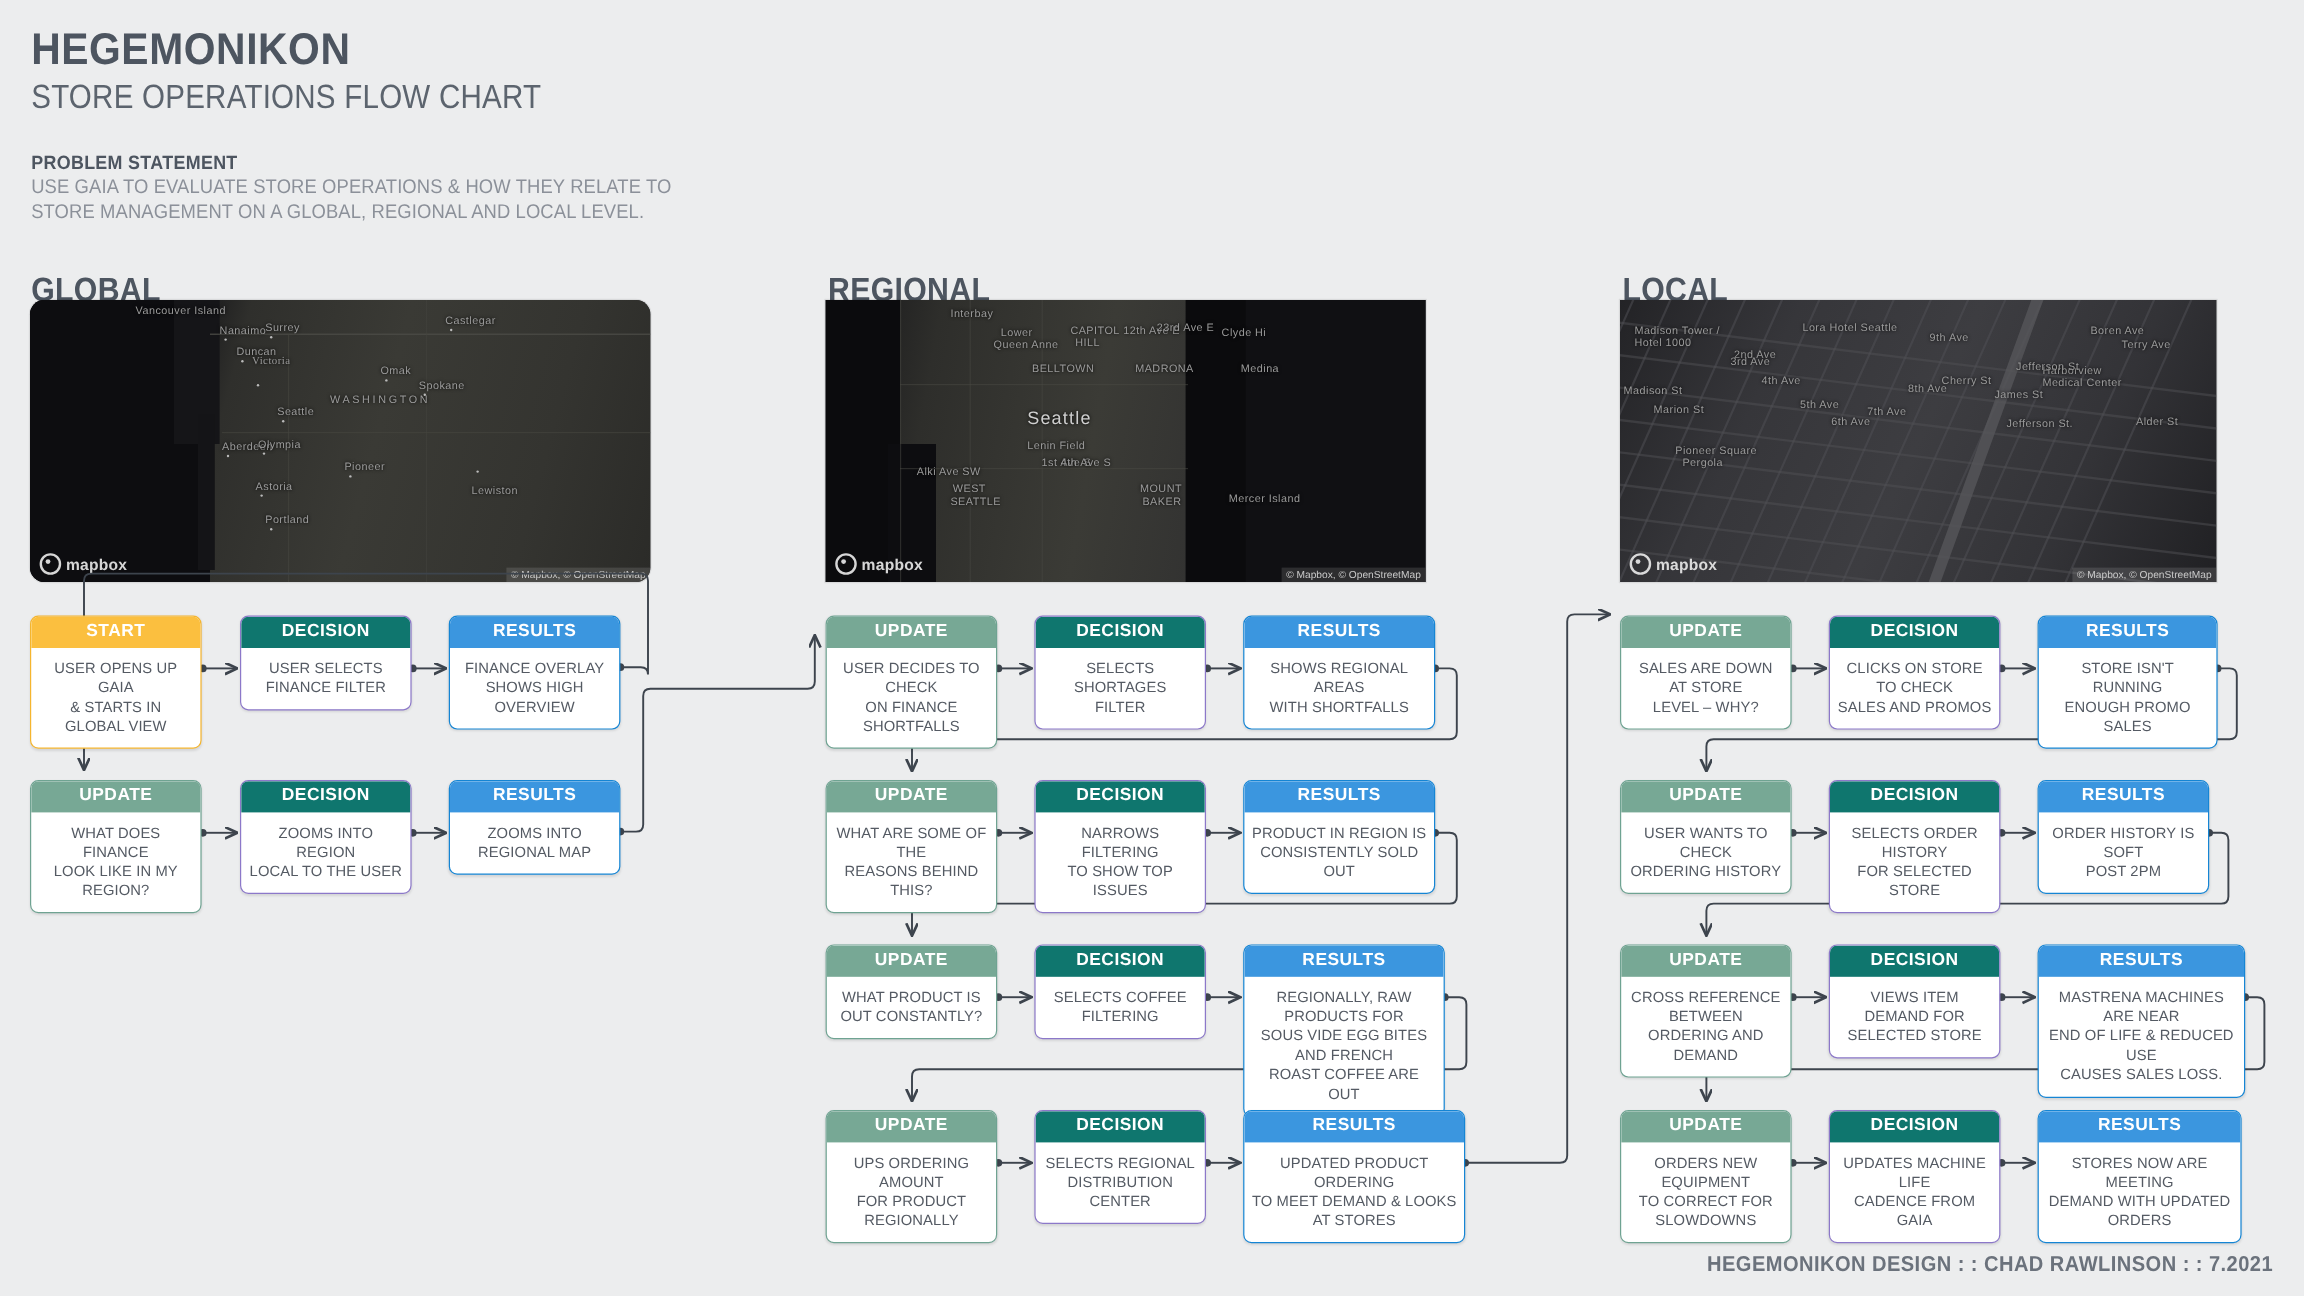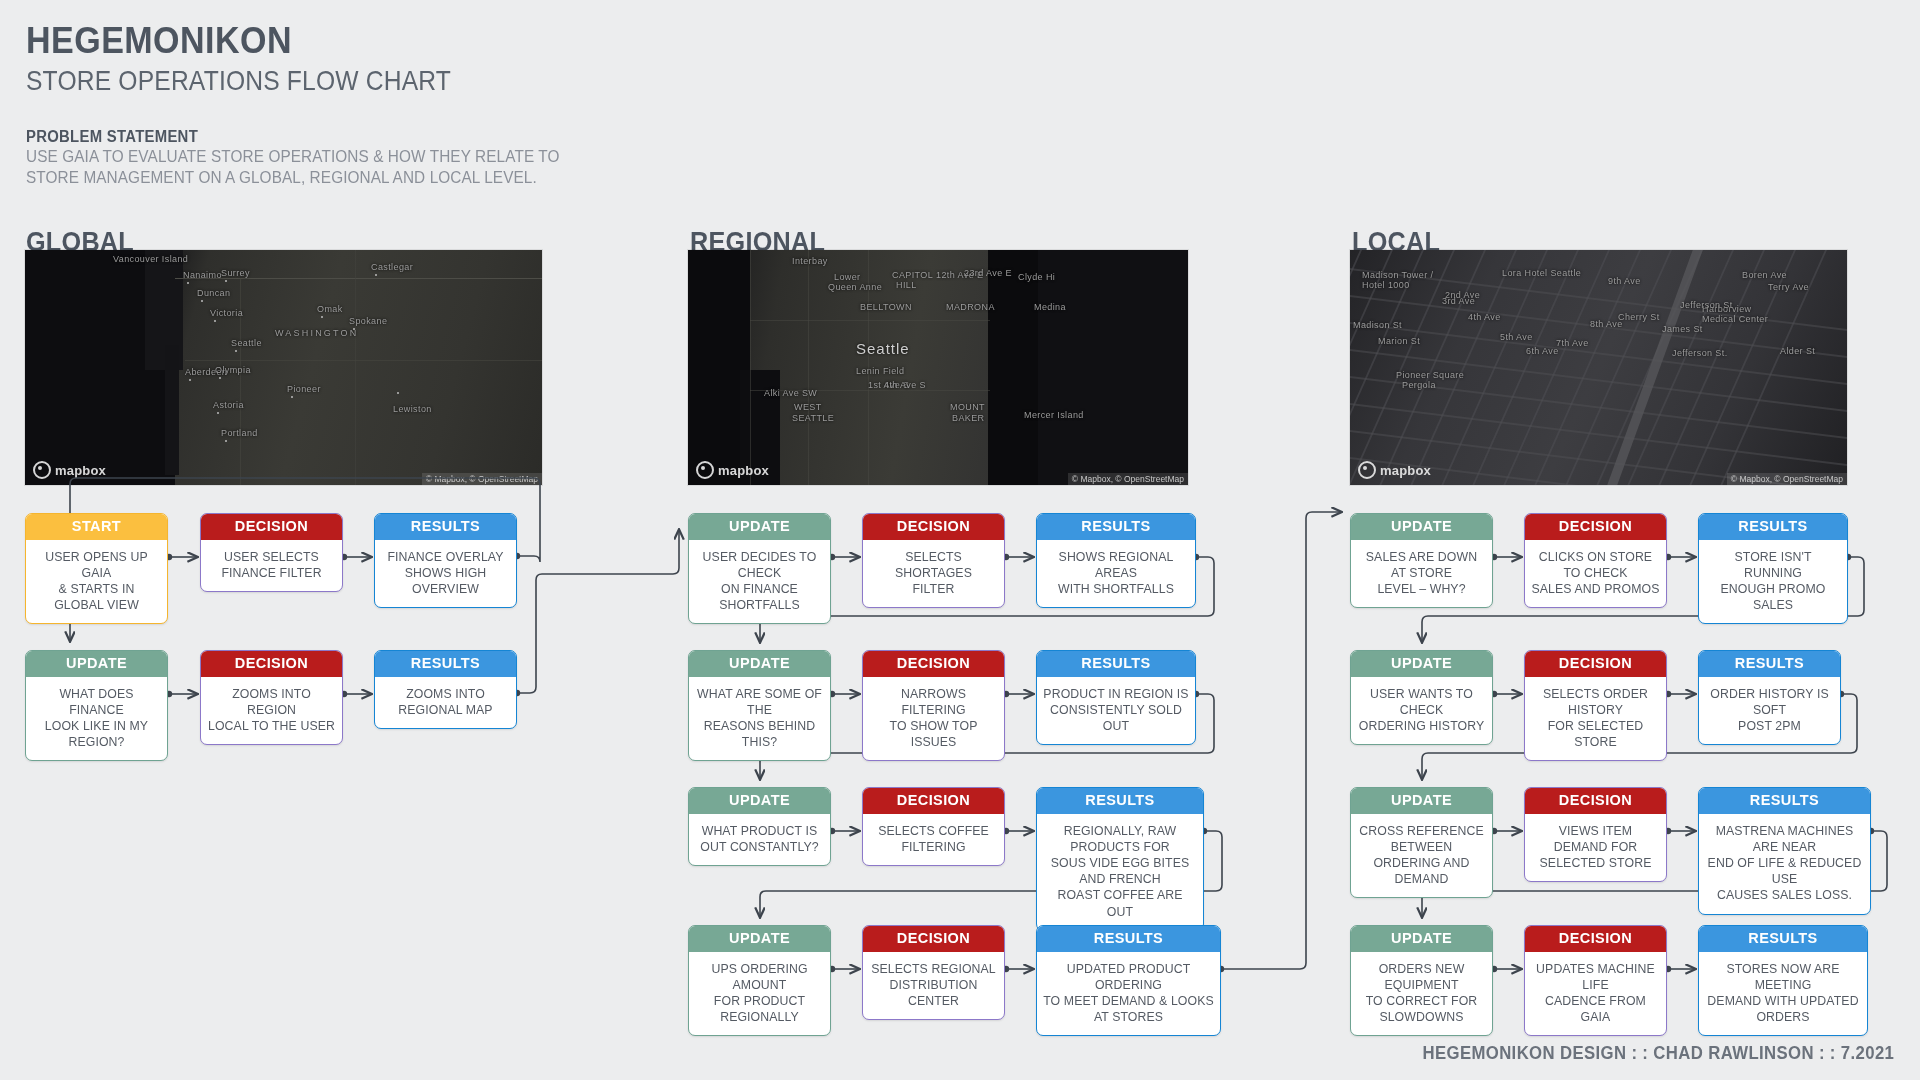--- a/index.html
+++ b/index.html
@@ -75,21 +75,21 @@
     text-align:center;color:#fff;font-size:14.5px;font-weight:bold;
     letter-spacing:.4px;padding:5px 0 6px;line-height:1;
   }
   .fbox .fbody{
     text-align:center;font-size:12.3px;color:#545a63;line-height:1.32;
     padding:9px 6px 10px;letter-spacing:.1px;
   }
   .fbox.start{border-color:#f5b52e;}
   .fbox.start .fhead{background:#fbbf3f;}
   .fbox.decision{border-color:#8c78c9;}
-  .fbox.decision .fhead{background:#b91c1c;}
+  .fbox.decision .fhead{background:#0f766e;}
   .fbox.results{border-color:#1585d4;}
   .fbox.results .fhead{background:#3b96df;}
   .fbox.update{border-color:#6fa392;}
   .fbox.update .fhead{background:#77a895;}
   
   .conn{position:absolute;pointer-events:none;}
   .conn svg{display:block;overflow:visible;}
   
   #footer{
     position:absolute;right:26px;bottom:16px;font-size:18px;font-weight:bold;
@@ -107,39 +107,39 @@
 <div id="problem-block">
   <div id="problem-label">PROBLEM STATEMENT</div>
   <div class="problem-line">USE GAIA TO EVALUATE STORE OPERATIONS &amp; HOW THEY RELATE TO</div>
   <div class="problem-line">STORE MANAGEMENT ON A GLOBAL, REGIONAL AND LOCAL LEVEL.</div>
 </div>
 
 <div class="col-title" style="left:26px;top:226px;">GLOBAL</div>
 <div class="col-title" style="left:690px;top:226px;">REGIONAL</div>
 <div class="col-title" style="left:1352px;top:226px;">LOCAL</div>
 
-<div class="map" id="map-global" style="left:25px;top:250px;width:517px;height:235px;">
+<div class="map" id="map-global" style="left:25px;top:250px;width:517px;height:235px;border-radius:12px;">
     <div class="map-bg" style="background:linear-gradient(105deg,#131316 0%,#131316 22%,#2f2f2c 32%,#3a3a35 55%,#343430 80%,#2b2b28 100%);"></div>
     <div class="water" style="left:0;top:0;width:150px;height:235px;background:#0d0d10;border-radius:0;"></div>
     <div class="water" style="left:120px;top:0;width:38px;height:120px;background:#151518;border-radius:0;"></div>
     <div class="water" style="left:140px;top:95px;width:14px;height:130px;background:#141417;border-radius:0;"></div>
     <div class="road" style="left:150px;top:28px;width:367px;height:1px;background:#4d4d47;"></div>
     <div class="road" style="left:160px;top:110px;width:357px;height:1px;background:#46463f;opacity:.6;"></div>
     <div class="road" style="left:215px;top:28px;width:1px;height:207px;background:#46463f;opacity:.6;"></div>
     <div class="road" style="left:330px;top:0;width:1px;height:235px;background:#44443e;opacity:.55;"></div>
     <div class="map-label " style="left:88px;top:4px;">Vancouver Island</div>
     <div class="map-label " style="left:158px;top:20px;">Nanaimo</div>
     <div class="map-dot" style="left:162px;top:32px;"></div>
     <div class="map-label " style="left:196px;top:18px;">Surrey</div>
     <div class="map-dot" style="left:200px;top:30px;"></div>
     <div class="map-label " style="left:346px;top:12px;">Castlegar</div>
     <div class="map-dot" style="left:350px;top:24px;"></div>
     <div class="map-label " style="left:172px;top:38px;">Duncan</div>
     <div class="map-dot" style="left:176px;top:50px;"></div>
-    <div class="map-label " style="left:185px;top:58px;">Victoria</div>
+    <div class="map-label " style="left:185px;top:45px;font-family:Liberation Serif, serif;">Victoria</div>
     <div class="map-dot" style="left:189px;top:70px;"></div>
     <div class="map-label " style="left:292px;top:54px;">Omak</div>
     <div class="map-dot" style="left:296px;top:66px;"></div>
     <div class="map-label sp" style="left:250px;top:78px;">WASHINGTON</div>
     <div class="map-label " style="left:206px;top:88px;">Seattle</div>
     <div class="map-dot" style="left:210px;top:100px;"></div>
     <div class="map-label " style="left:324px;top:66px;">Spokane</div>
     <div class="map-dot" style="left:328px;top:78px;"></div>
     <div class="map-label " style="left:160px;top:117px;">Aberdeen</div>
     <div class="map-dot" style="left:164px;top:129px;"></div>

